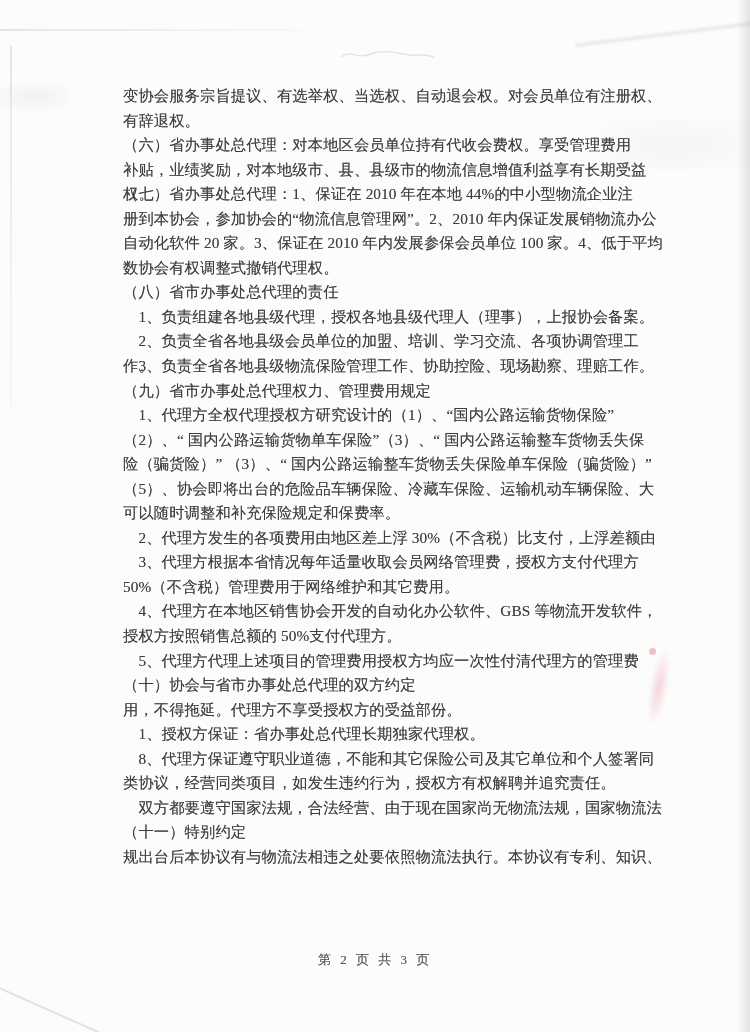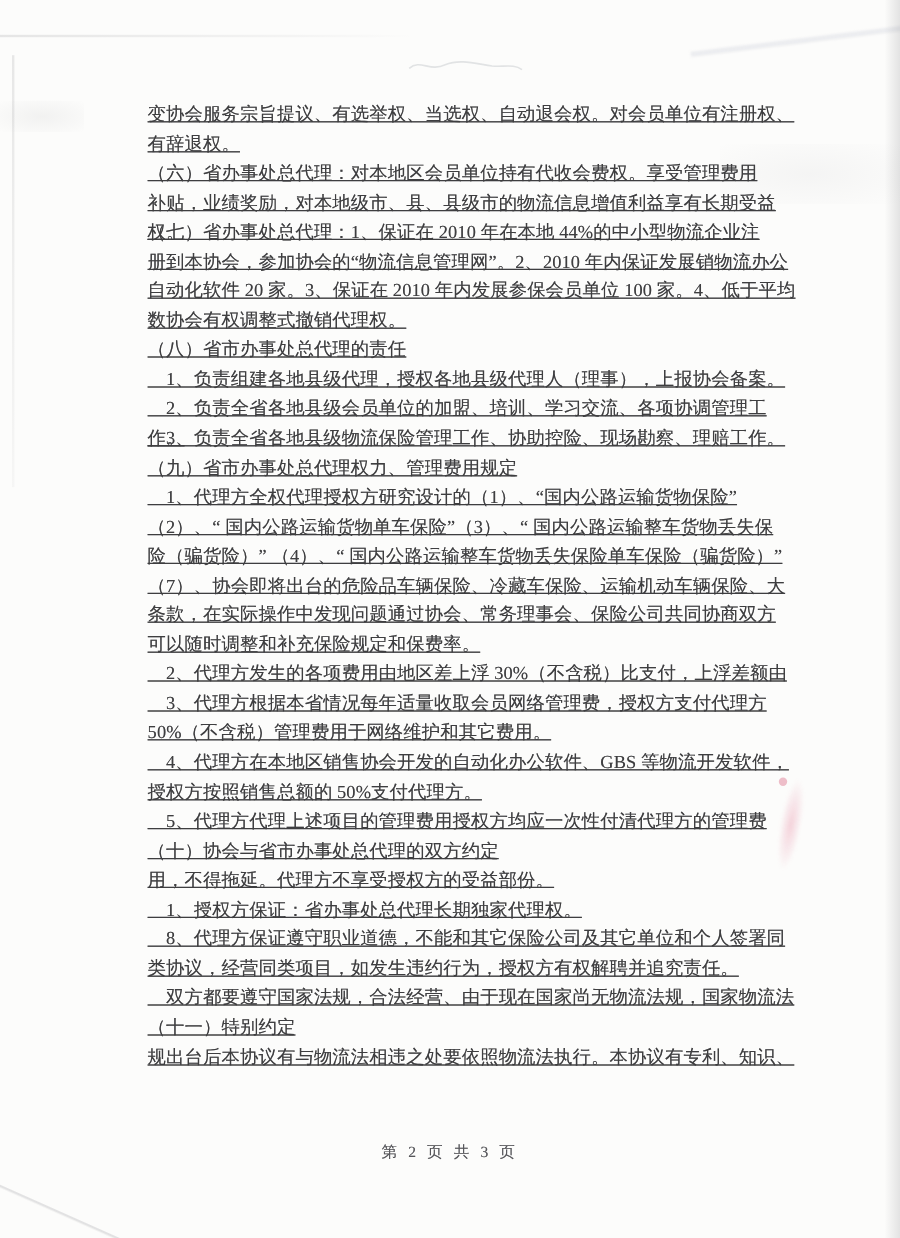--- a/index.html
+++ b/index.html
@@ -8,21 +8,20 @@
     background:#fbfbfa;
     font-family:"Liberation Serif","DejaVu Serif",serif;
   }
   .page{position:absolute;inset:0;background:#fcfcfb;}
   
   .doc{
     position:absolute;left:123px;top:84px;width:540px;
     font-size:15.3px;line-height:24.55px;color:#3e3e40;
     text-shadow:0 0 0.45px rgba(62,62,64,.55);
     letter-spacing:0.1px;
-    text-decoration:underline;
   }
   .ln{white-space:pre-wrap;height:24.55px;overflow:visible;}
   .footer{
     position:absolute;left:0;top:951px;width:750px;text-align:center;
     font-size:13px;color:#56565a;letter-spacing:3px;
     text-shadow:0 0 .4px rgba(80,80,85,.5);
   }
   
   .art{position:absolute;pointer-events:none;}
   .art-topline{left:0;top:29px;width:345px;height:2px;
@@ -75,23 +74,22 @@
     <div class="ln">册到本协会，参加协会的“物流信息管理网”。2、2010 年内保证发展销物流办公</div>
     <div class="ln">自动化软件 20 家。3、保证在 2010 年内发展参保会员单位 100 家。4、低于平均</div>
     <div class="ln">数协会有权调整式撤销代理权。</div>
     <div class="ln">（八）省市办事处总代理的责任</div>
     <div class="ln">　1、负责组建各地县级代理，授权各地县级代理人（理事），上报协会备案。</div>
     <div class="ln">　2、负责全省各地县级会员单位的加盟、培训、学习交流、各项协调管理工作。</div>
     <div class="ln">　3、负责全省各地县级物流保险管理工作、协助控险、现场勘察、理赔工作。</div>
     <div class="ln">（九）省市办事处总代理权力、管理费用规定</div>
     <div class="ln">　1、代理方全权代理授权方研究设计的（1）、“国内公路运输货物保险”</div>
     <div class="ln">（2）、“ 国内公路运输货物单车保险”（3）、“ 国内公路运输整车货物丢失保</div>
-    <div class="ln">险（骗货险）” （4）、“ 国内公路运输整车货物丢失保险单车保险（骗货险）”</div>
-    <div class="ln">（7）、协会即将出台的危险品车辆保险、冷藏车保险、运输机动车辆保险、大</div>
-    <div class="ln">条款，在实际操作中发现问题通过协会、常务理事会、保险公司共同协商双方</div>
+    <div class="ln">险（骗货险）” （3）、“ 国内公路运输整车货物丢失保险单车保险（骗货险）”</div>
+    <div class="ln">（5）、协会即将出台的危险品车辆保险、冷藏车保险、运输机动车辆保险、大</div>
     <div class="ln">可以随时调整和补充保险规定和保费率。</div>
     <div class="ln">　2、代理方发生的各项费用由地区差上浮 30%（不含税）比支付，上浮差额由</div>
     <div class="ln">　3、代理方根据本省情况每年适量收取会员网络管理费，授权方支付代理方</div>
     <div class="ln">50%（不含税）管理费用于网络维护和其它费用。</div>
     <div class="ln">　4、代理方在本地区销售协会开发的自动化办公软件、GBS 等物流开发软件，</div>
     <div class="ln">授权方按照销售总额的 50%支付代理方。</div>
     <div class="ln">　5、代理方代理上述项目的管理费用授权方均应一次性付清代理方的管理费</div>
     <div class="ln">（十）协会与省市办事处总代理的双方约定</div>
     <div class="ln">用，不得拖延。代理方不享受授权方的受益部份。</div>
     <div class="ln">　1、授权方保证：省办事处总代理长期独家代理权。</div>

